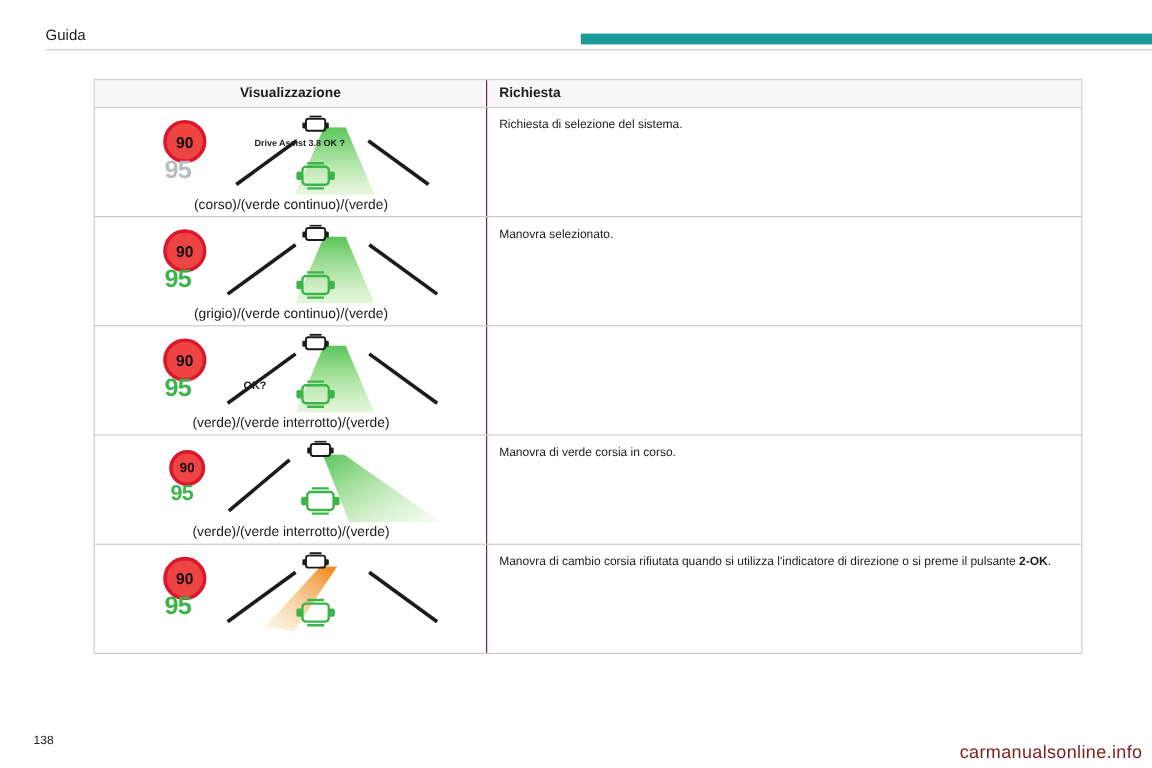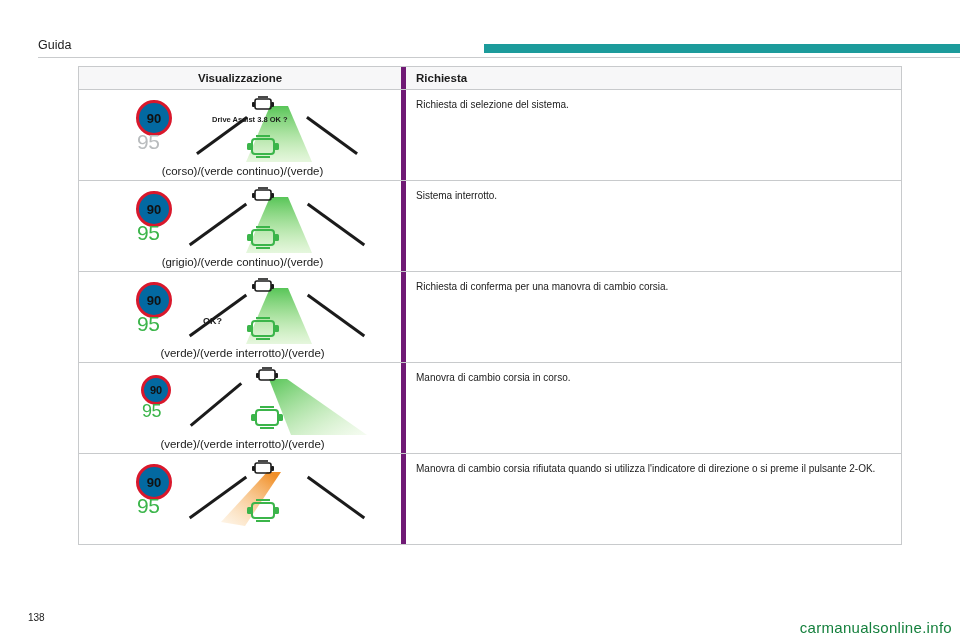--- a/index.html
+++ b/index.html
@@ -11,21 +11,21 @@
     height: 640px;
     background: #ffffff;
     font-family: "Liberation Sans", sans-serif;
     position: relative;
     overflow: hidden;
   }
 
   
   .page-header {
     position: absolute;
-    top: 16px;
+    top: 0;
     left: 0;
     width: 888px;
     height: 42px;
   }
   .header-title {
     position: absolute;
     left: 38px;
     top: 22px;
     font-size: 12.5px;
     color: #1b1b1b;
@@ -59,21 +59,21 @@
     box-sizing: border-box;
   }
   .trow {
     display: flex;
     border-bottom: 1px solid #c8cacc;
     box-sizing: border-box;
   }
   .cell-left {
     width: 327px;
     box-sizing: border-box;
-    border-right: 5px solid #701a75;
+    border-right: 1px solid #701a75;
     position: relative;
   }
   .cell-right {
     flex: 1;
     box-sizing: border-box;
     padding: 8px 10px 8px 10px;
   }
 
   .head-row .cell-left,
   .head-row .cell-right {
@@ -85,21 +85,21 @@
   }
   .head-row .cell-left {
     text-align: center;
   }
 
   .comment-text {
     font-size: 10px;
     color: #1b1b1b;
     line-height: 1.45;
   }
-  .comment-text b { font-weight: normal; }
+  .comment-text b { font-weight: bold; }
 
   .caption {
     position: absolute;
     left: 0;
     bottom: 3px;
     width: 100%;
     text-align: center;
     font-size: 11.5px;
     color: #1b1b1b;
   }
@@ -107,36 +107,36 @@
   
   .illus {
     position: relative;
     width: 327px;
     height: 90px;
   }
 
   .sign {
     position: absolute;
     border-radius: 50%;
-    background: #0369a1;
+    background: #ef4444;
     border: 3px solid #d9182c;
     color: #111;
     font-weight: bold;
     display: flex;
     align-items: center;
     justify-content: center;
     box-shadow: 0 0 0 1px #ffffff;
   }
   .sign-lg { width: 30px; height: 30px; font-size: 13px; }
   .sign-sm { width: 24px; height: 24px; font-size: 11px; }
 
   .speed95 {
     position: absolute;
     font-size: 21px;
-    font-weight: normal;
+    font-weight: bold;
     letter-spacing: -0.5px;
   }
   .speed95.grey { color: #b9bcbe; }
   .speed95.green { color: #3bb54a; }
   .speed95.green-sm { color: #3bb54a; font-size: 18px; }
 
   
   .lane {
     position: absolute;
     background: #1b1b1b;
@@ -166,21 +166,21 @@
     top: 612px;
     font-size: 10px;
     font-weight: normal;
     color: #1b1b1b;
   }
   .watermark {
     position: absolute;
     right: 8px;
     bottom: 4px;
     font-size: 15px;
-    color: #15803d;
+    color: #7f1d1d;
     letter-spacing: 0.3px;
   }
 </style>
 </head>
 <body>
 
 <div class="page-header">
   <div class="header-title">Guida</div>
   <div class="header-rule-thin"></div>
   <div class="header-bar-teal"></div>
@@ -269,21 +269,21 @@
           <rect x="2" y="9" width="5" height="7" rx="1.5" fill="#3bb54a"></rect>
           <rect x="29" y="9" width="5" height="7" rx="1.5" fill="#3bb54a"></rect>
           <line x1="11" y1="2" x2="25" y2="2" stroke="#3bb54a" stroke-width="2"></line>
           <line x1="11" y1="23" x2="25" y2="23" stroke="#3bb54a" stroke-width="2"></line>
         </svg>
 
         <div class="caption">(grigio)/(verde continuo)/(verde)</div>
       </div>
     </div>
     <div class="cell-right">
-      <div class="comment-text">Sistema interrotto.</div>
+      <div class="comment-text">Manovra selezionato.</div>
     </div>
   </div>
 
   <div class="trow">
     <div class="cell-left">
       <div class="illus">
         <div class="sign sign-lg" style="left:57px; top:10px;">90</div>
         <div class="speed95 green" style="left:58px; top:40px;">95</div>
 
         <div class="lane" style="left:104px; top:42px; width:70px; height:3px; transform:rotate(-36deg);"></div>
@@ -312,23 +312,20 @@
           <rect x="29" y="9" width="5" height="7" rx="1.5" fill="#3bb54a"></rect>
           <line x1="11" y1="2" x2="25" y2="2" stroke="#3bb54a" stroke-width="2"></line>
           <line x1="11" y1="23" x2="25" y2="23" stroke="#3bb54a" stroke-width="2"></line>
         </svg>
 
         <div class="label-small" style="left:124px; top:44px; font-size:9px;">OK?</div>
 
         <div class="caption">(verde)/(verde interrotto)/(verde)</div>
       </div>
     </div>
-    <div class="cell-right">
-      <div class="comment-text">Richiesta di conferma per una manovra di cambio corsia.</div>
-    </div>
   </div>
 
   <div class="trow">
     <div class="cell-left">
       <div class="illus">
         <div class="sign sign-sm" style="left:62px; top:12px;">90</div>
         <div class="speed95 green-sm" style="left:63px; top:38px;">95</div>
 
         <div class="lane" style="left:104px; top:40px; width:66px; height:3px; transform:rotate(-40deg);"></div>
 
@@ -354,21 +351,21 @@
           <rect x="2" y="9" width="5" height="7" rx="1.5" fill="#3bb54a"></rect>
           <rect x="29" y="9" width="5" height="7" rx="1.5" fill="#3bb54a"></rect>
           <line x1="11" y1="2" x2="25" y2="2" stroke="#3bb54a" stroke-width="2"></line>
           <line x1="11" y1="23" x2="25" y2="23" stroke="#3bb54a" stroke-width="2"></line>
         </svg>
 
         <div class="caption">(verde)/(verde interrotto)/(verde)</div>
       </div>
     </div>
     <div class="cell-right">
-      <div class="comment-text">Manovra di cambio corsia in corso.</div>
+      <div class="comment-text">Manovra di verde corsia in corso.</div>
     </div>
   </div>
 
   <div class="trow">
     <div class="cell-left">
       <div class="illus">
         <div class="sign sign-lg" style="left:57px; top:10px;">90</div>
         <div class="speed95 green" style="left:58px; top:40px;">95</div>
 
         <div class="lane" style="left:104px; top:42px; width:70px; height:3px; transform:rotate(-36deg);"></div>

